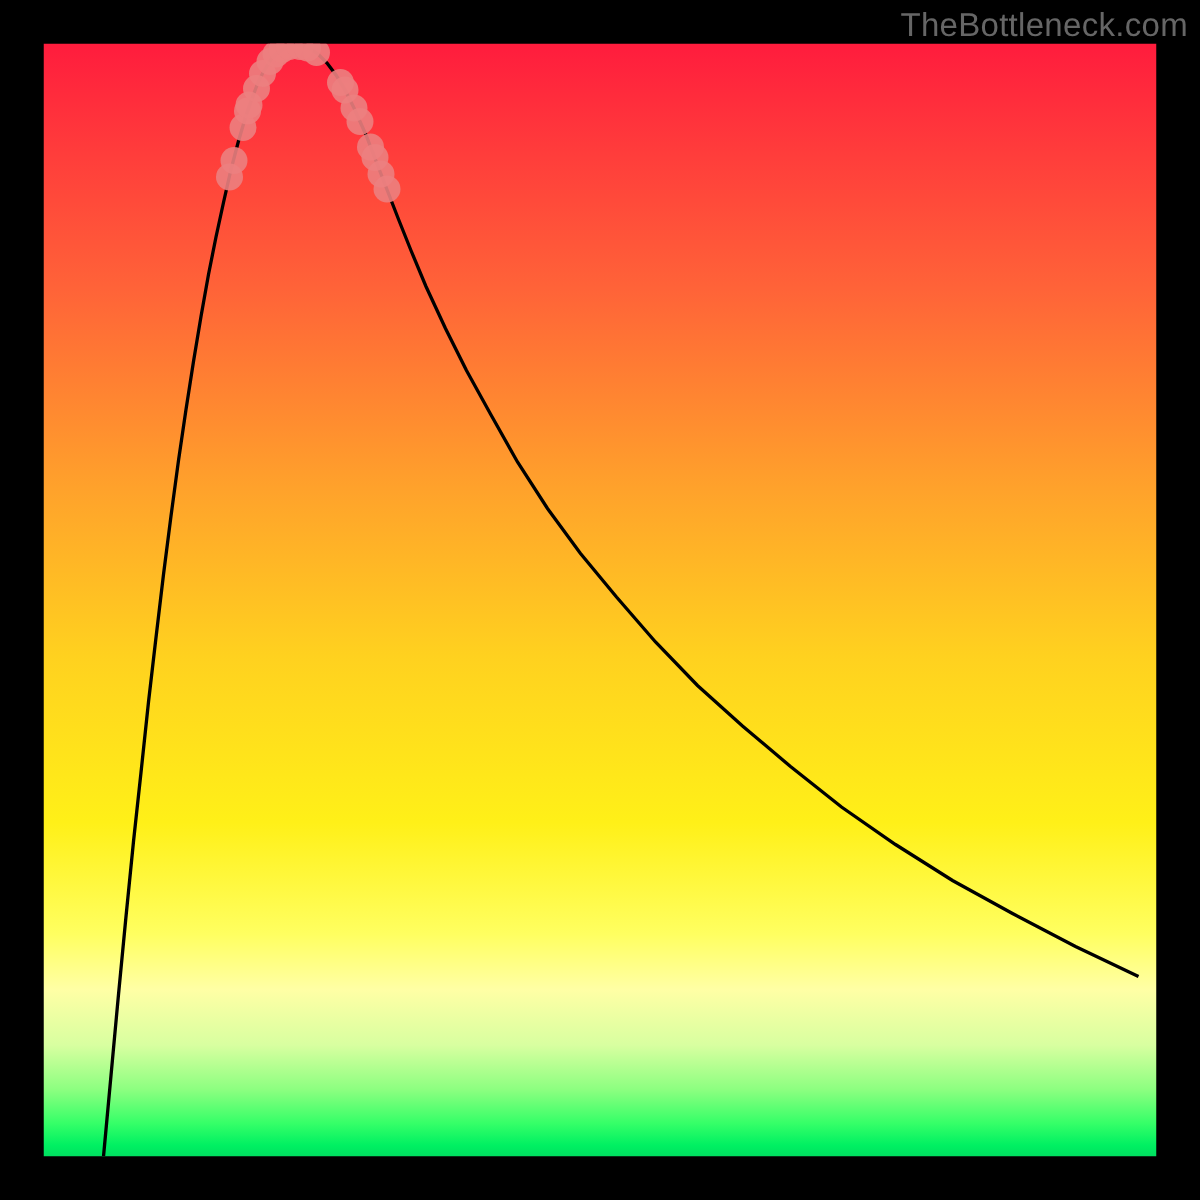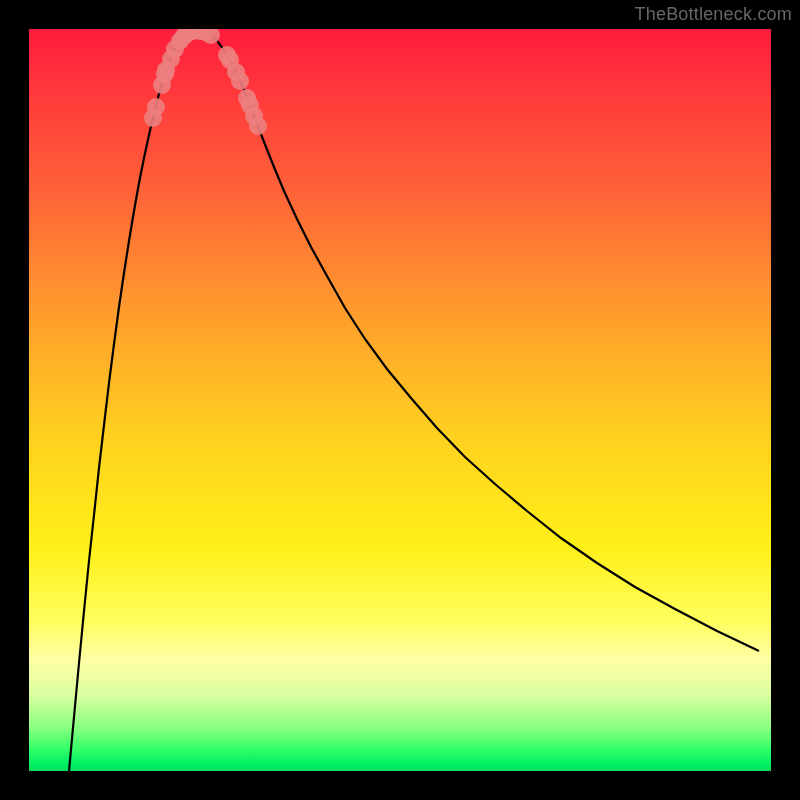--- a/index.html
+++ b/index.html
@@ -59,21 +59,21 @@
   }
   .bead {
     fill: #ec8080;
     fill-opacity: 0.9;
   }
   .watermark {
     position: absolute;
     top: 4px;
     right: 8px;
     color: #666666;
-    font-size: 18px;
+    font-size: 22px;
     letter-spacing: 0.2px;
     user-select: none;
   }
 </style>
 </head>
 <body>
 
 <div class="frame">
 
   <div class="plot-area">

